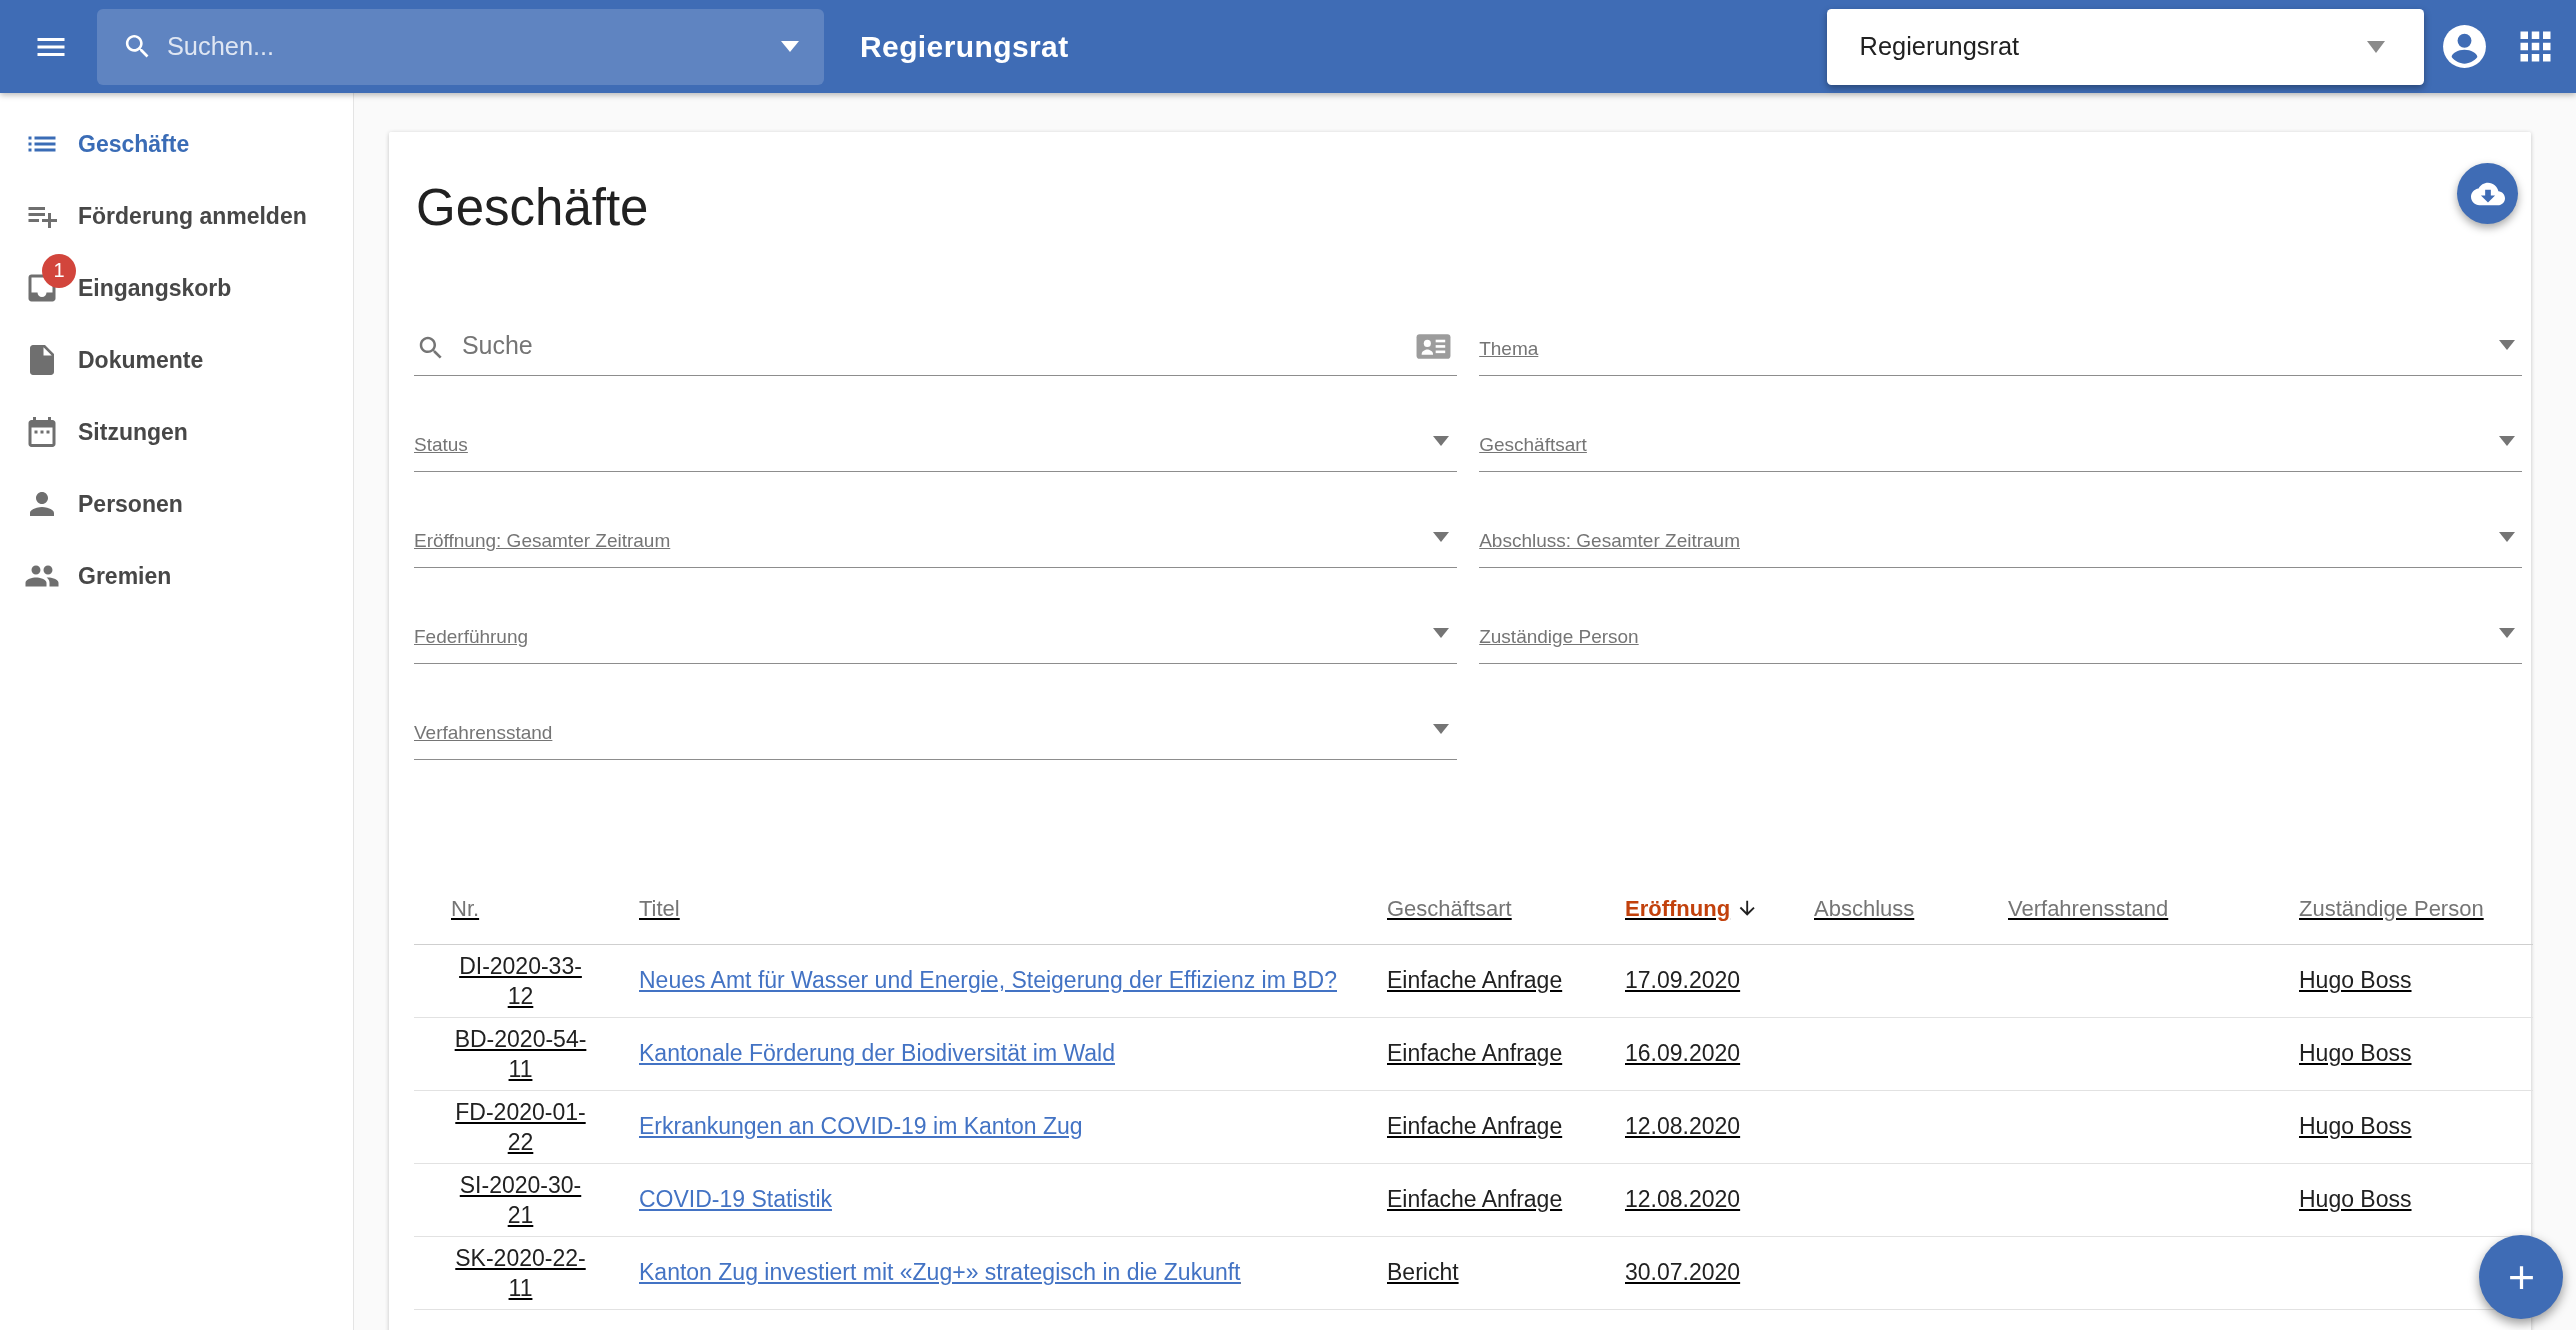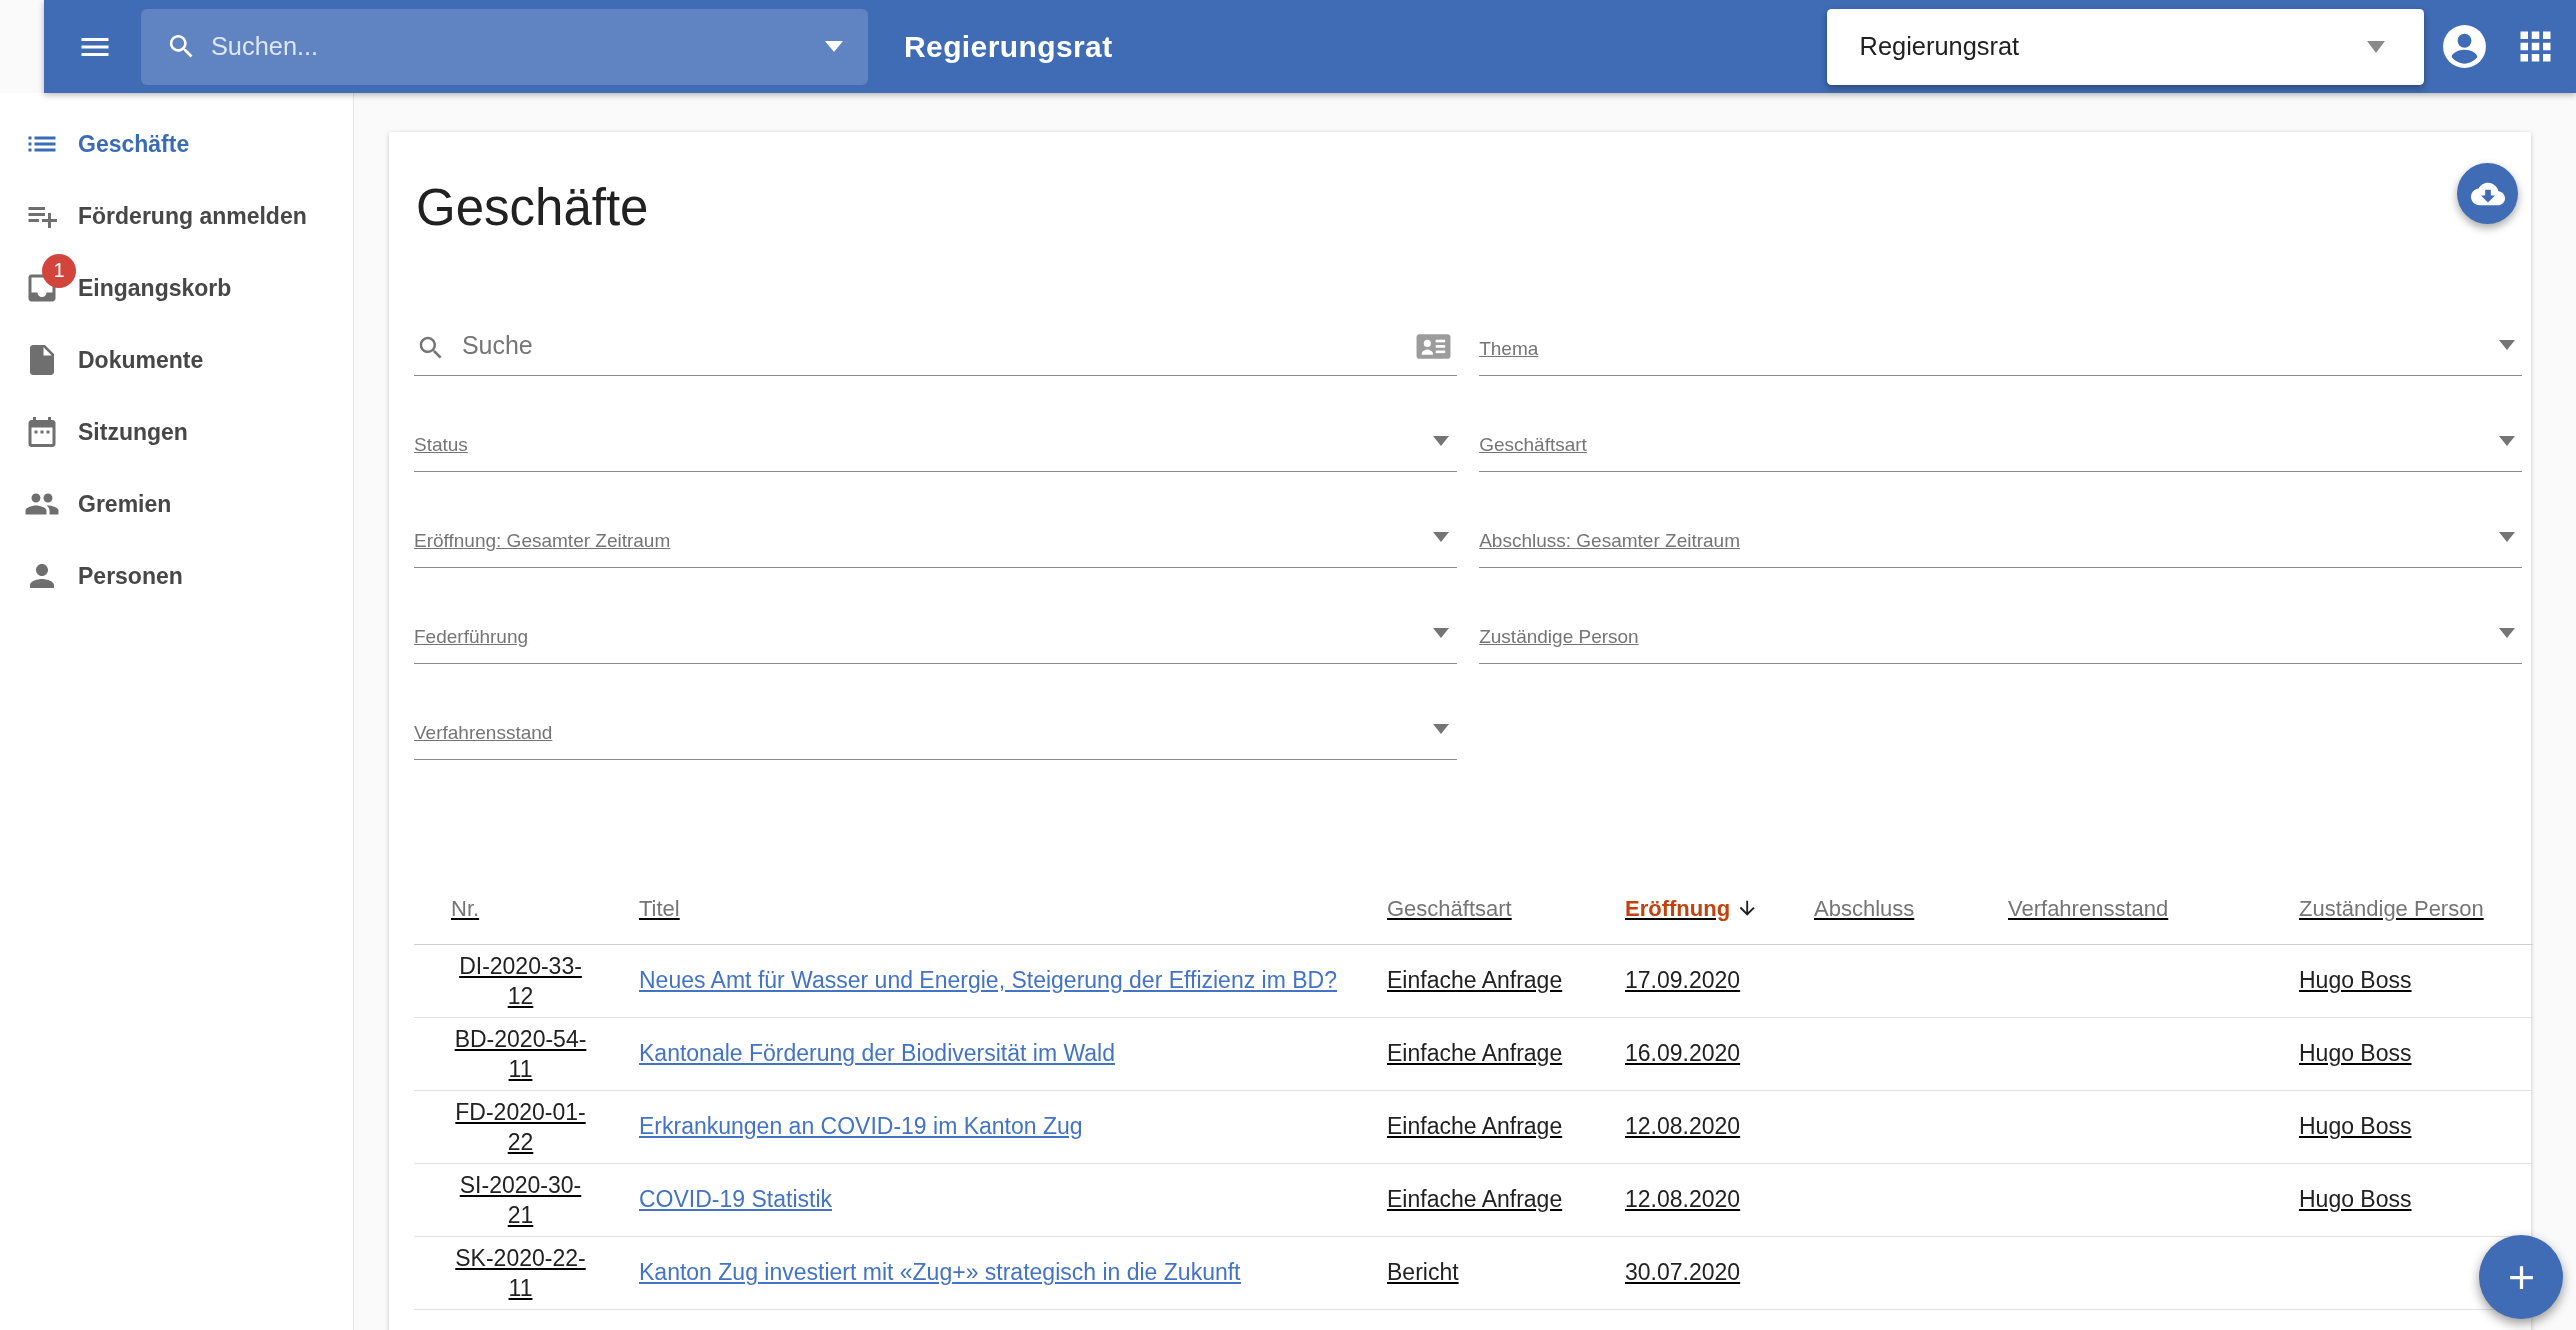--- a/index.html
+++ b/index.html
@@ -11,21 +11,20 @@
   }
   svg { display:block; }
 
   
   .topbar {
     position:absolute; top:0; left:0; right:0; height:93px;
     background:var(--topbar,#3f6cb5);
     display:flex; align-items:center;
     box-shadow:0 2.2px 6px rgba(0,0,0,.28);
     z-index:30;
-    margin-left:44px;
   }
   .hamburger { width:36px; height:36px; margin-left:33px; color:#fff; background:none; border:0; cursor:pointer; }
   .searchbox {
     margin-left:28px; width:727px; height:76px;
     background:rgba(255,255,255,.17); border-radius:6px;
     display:flex; align-items:center;
   }
   .searchbox .s-ic { width:31px; height:31px; margin-left:25.4px; color:#fff; }
   .searchbox input {
     flex:1; background:transparent; border:0; outline:0;
@@ -193,32 +192,32 @@
         <span class="ic">
           <svg class="" viewBox="0 0 24 24" fill="currentColor">
             <path d="M9 11H7v2h2v-2zm4 0h-2v2h2v-2zm4 0h-2v2h2v-2zm2-7h-1V2h-2v2H8V2H6v2H5c-1.11 0-1.99.9-1.99 2L3 20c0 1.1.89 2 2 2h14c1.1 0 2-.9 2-2V6c0-1.1-.9-2-2-2zm0 16H5V9h14v11z"></path>
           </svg>
         </span>
         <span class="lbl">Sitzungen</span>
       </div>
       <div class="side-item">
         <span class="ic">
           <svg class="" viewBox="0 0 24 24" fill="currentColor">
+            <path d="M12 12c2.21 0 4-1.79 4-4s-1.79-4-4-4-4 1.79-4 4 1.79 4 4 4zm0 2c-2.67 0-8 1.34-8 4v2h16v-2c0-2.66-5.33-4-8-4z"></path>
+          </svg>
+        </span>
+        <span class="lbl">Personen</span>
+      </div>
+      <div class="side-item">
+        <span class="ic">
+          <svg class="" viewBox="0 0 24 24" fill="currentColor">
             <path d="M16 11c1.66 0 2.99-1.34 2.99-3S17.66 5 16 5c-1.66 0-3 1.34-3 3s1.34 3 3 3zm-8 0c1.66 0 2.99-1.34 2.99-3S9.66 5 8 5C6.34 5 5 6.34 5 8s1.34 3 3 3zm0 2c-2.33 0-7 1.17-7 3.5V19h14v-2.5c0-2.33-4.67-3.5-7-3.5zm8 0c-.29 0-.62.02-.97.05 1.16.84 1.97 1.97 1.97 3.45V19h6v-2.5c0-2.33-4.67-3.5-7-3.5z"></path>
           </svg>
         </span>
         <span class="lbl">Gremien</span>
-      </div>
-      <div class="side-item">
-        <span class="ic">
-          <svg class="" viewBox="0 0 24 24" fill="currentColor">
-            <path d="M12 12c2.21 0 4-1.79 4-4s-1.79-4-4-4-4 1.79-4 4 1.79 4 4 4zm0 2c-2.67 0-8 1.34-8 4v2h16v-2c0-2.66-5.33-4-8-4z"></path>
-          </svg>
-        </span>
-        <span class="lbl">Personen</span>
       </div>
     </nav>
 </aside>
 
 <main class="main">
   <section class="card">
     <h1 class="page-title">Geschäfte</h1>
     <button class="cloud-btn">
       <svg viewBox="0 0 24 24" fill="currentColor">
           <path d="M19.35 10.04C18.67 6.59 15.64 4 12 4 9.11 4 6.6 5.64 5.35 8.04 2.34 8.36 0 10.91 0 14c0 3.31 2.69 6 6 6h13c2.76 0 5-2.24 5-5 0-2.64-2.05-4.78-4.65-4.96zM17 13l-5 5-5-5h3V9h4v4h3z"></path>

